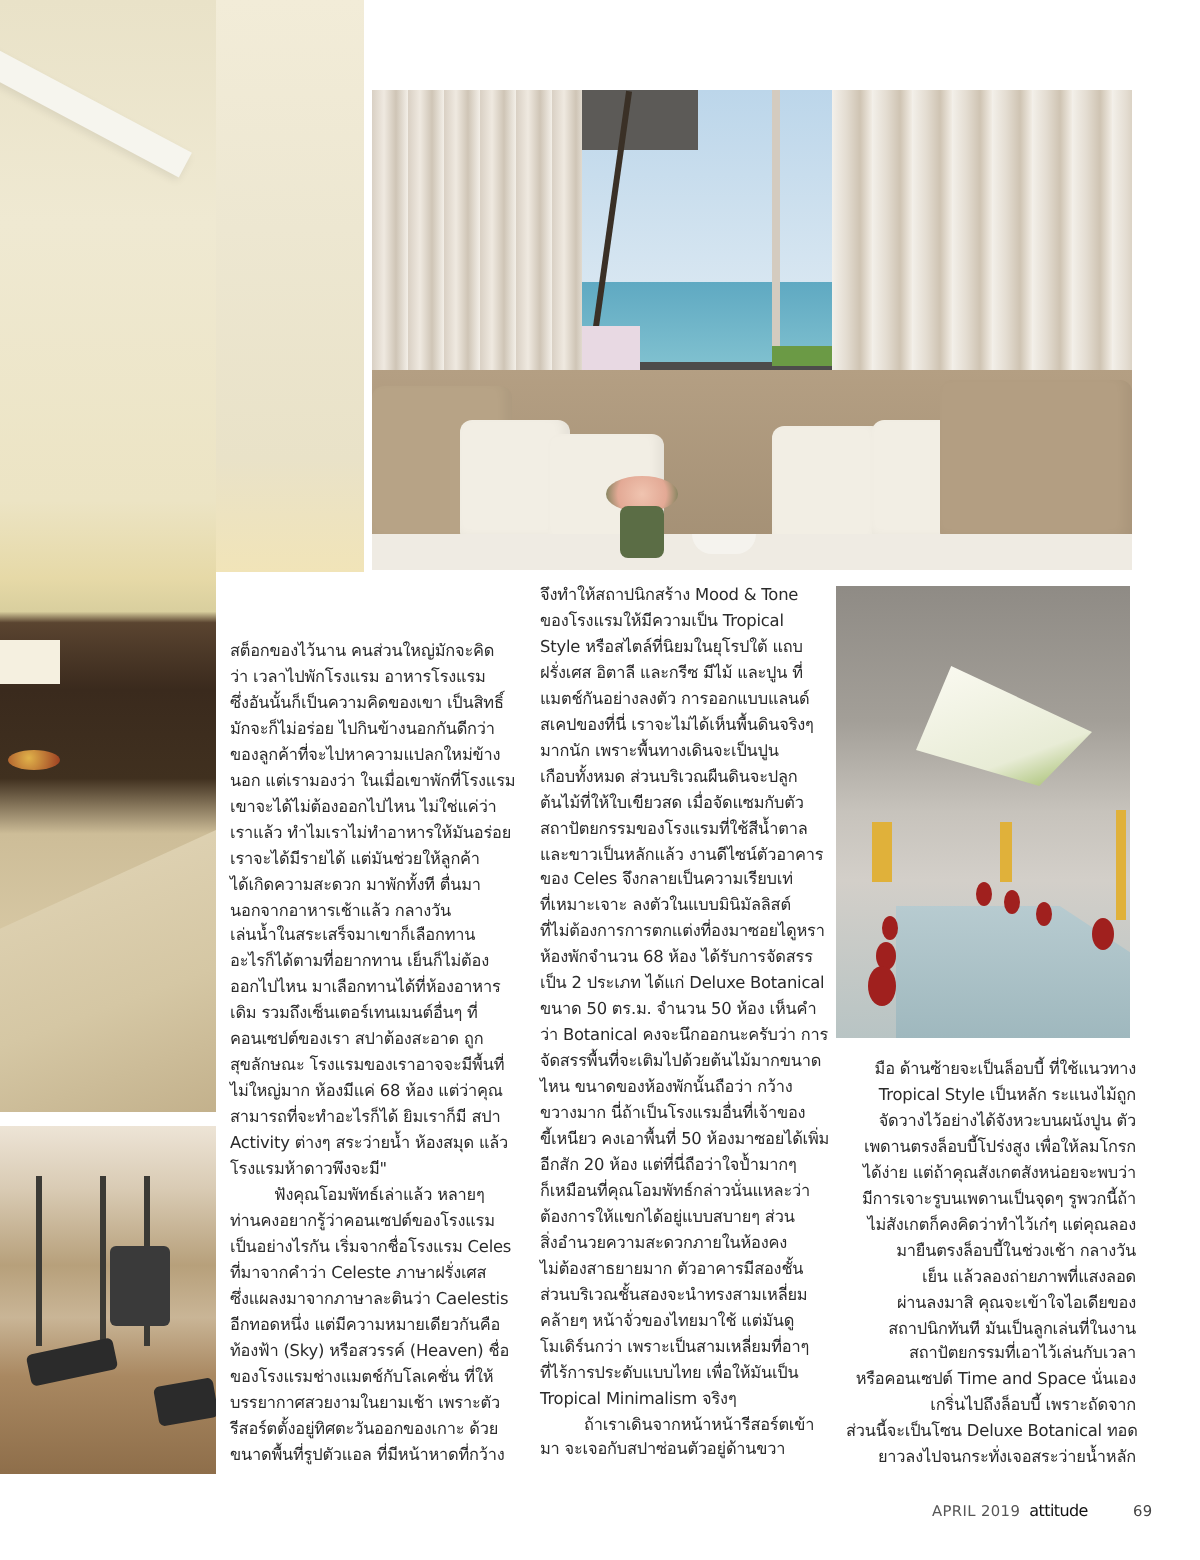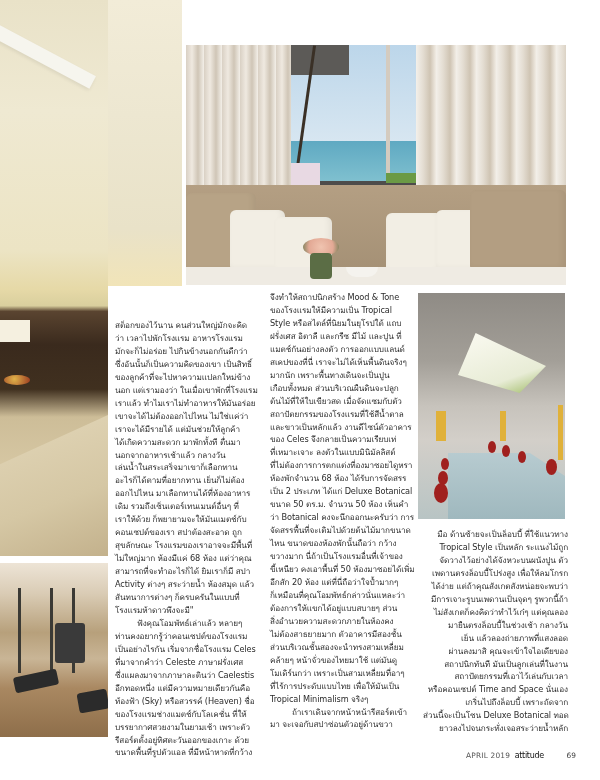--- a/index.html
+++ b/index.html
@@ -113,40 +113,38 @@
   <div class="vase-red" style="left:70px; top:148px;"></div>
   <div class="vase-red" style="left:84px; top:152px;"></div>
   <div class="vase-red" style="left:100px; top:158px;"></div>
   <div class="vase-red" style="left:128px; top:166px; width:11px; height:16px;"></div>
 </div>
 
 <div class="col" id="col1">
   <div id="c1a">
       <p>สต็อกของไว้นาน คนส่วนใหญ่มักจะคิด</p>
       <p>ว่า เวลาไปพักโรงแรม อาหารโรงแรม</p>
+      <p>ซึ่งอันนั้นก็เป็นความคิดของเขา เป็นสิทธิ์</p>
       <p>มักจะก็ไม่อร่อย ไปกินข้างนอกกันดีกว่า</p>
-      <p>ซึ่งอันนั้นก็เป็นความคิดของเขา เป็นสิทธิ์</p>
       <p>ของลูกค้าที่จะไปหาความแปลกใหม่ข้าง</p>
       <p>นอก แต่เรามองว่า ในเมื่อเขาพักที่โรงแรม</p>
+      <p>เขาจะได้ไม่ต้องออกไปไหน ไม่ใช่แค่ว่า</p>
       <p>เราแล้ว ทำไมเราไม่ทำอาหารให้มันอร่อย</p>
-      <p>เขาจะได้ไม่ต้องออกไปไหน ไม่ใช่แค่ว่า</p>
       <p>เราจะได้มีรายได้ แต่มันช่วยให้ลูกค้า</p>
       <p>ได้เกิดความสะดวก มาพักทั้งที ตื่นมา</p>
       <p>นอกจากอาหารเช้าแล้ว กลางวัน</p>
       <p>เล่นน้ำในสระเสร็จมาเขาก็เลือกทาน</p>
       <p>อะไรก็ได้ตามที่อยากทาน เย็นก็ไม่ต้อง</p>
       <p>ออกไปไหน มาเลือกทานได้ที่ห้องอาหาร</p>
       <p>เดิม รวมถึงเซ็นเตอร์เทนเมนต์อื่นๆ ที่</p>
-      <p>เราให้ด้วย ก็พยายามจะให้มันแมตช์กับ</p>
       <p>คอนเซปต์ของเรา สปาต้องสะอาด ถูก</p>
       <p>สุขลักษณะ โรงแรมของเราอาจจะมีพื้นที่</p>
       <p>ไม่ใหญ่มาก ห้องมีแค่ 68 ห้อง แต่ว่าคุณ</p>
       <p>สามารถที่จะทำอะไรก็ได้ ยิมเราก็มี สปา</p>
       <p>Activity ต่างๆ สระว่ายน้ำ ห้องสมุด แล้ว</p>
-      <p>สันทนาการต่างๆ ก็ครบครันในแบบที่</p>
       <p>โรงแรมห้าดาวพึงจะมี"</p>
     </div>
   <div id="c1b">
       <p class="indent">ฟังคุณโอมพัทธ์เล่าแล้ว หลายๆ</p>
       <p>ท่านคงอยากรู้ว่าคอนเซปต์ของโรงแรม</p>
       <p>เป็นอย่างไรกัน เริ่มจากชื่อโรงแรม Celes</p>
       <p>ที่มาจากคำว่า Celeste ภาษาฝรั่งเศส</p>
       <p>ซึ่งแผลงมาจากภาษาละตินว่า Caelestis</p>
       <p>อีกทอดหนึ่ง แต่มีความหมายเดียวกันคือ</p>
       <p>ท้องฟ้า (Sky) หรือสวรรค์ (Heaven) ชื่อ</p>

